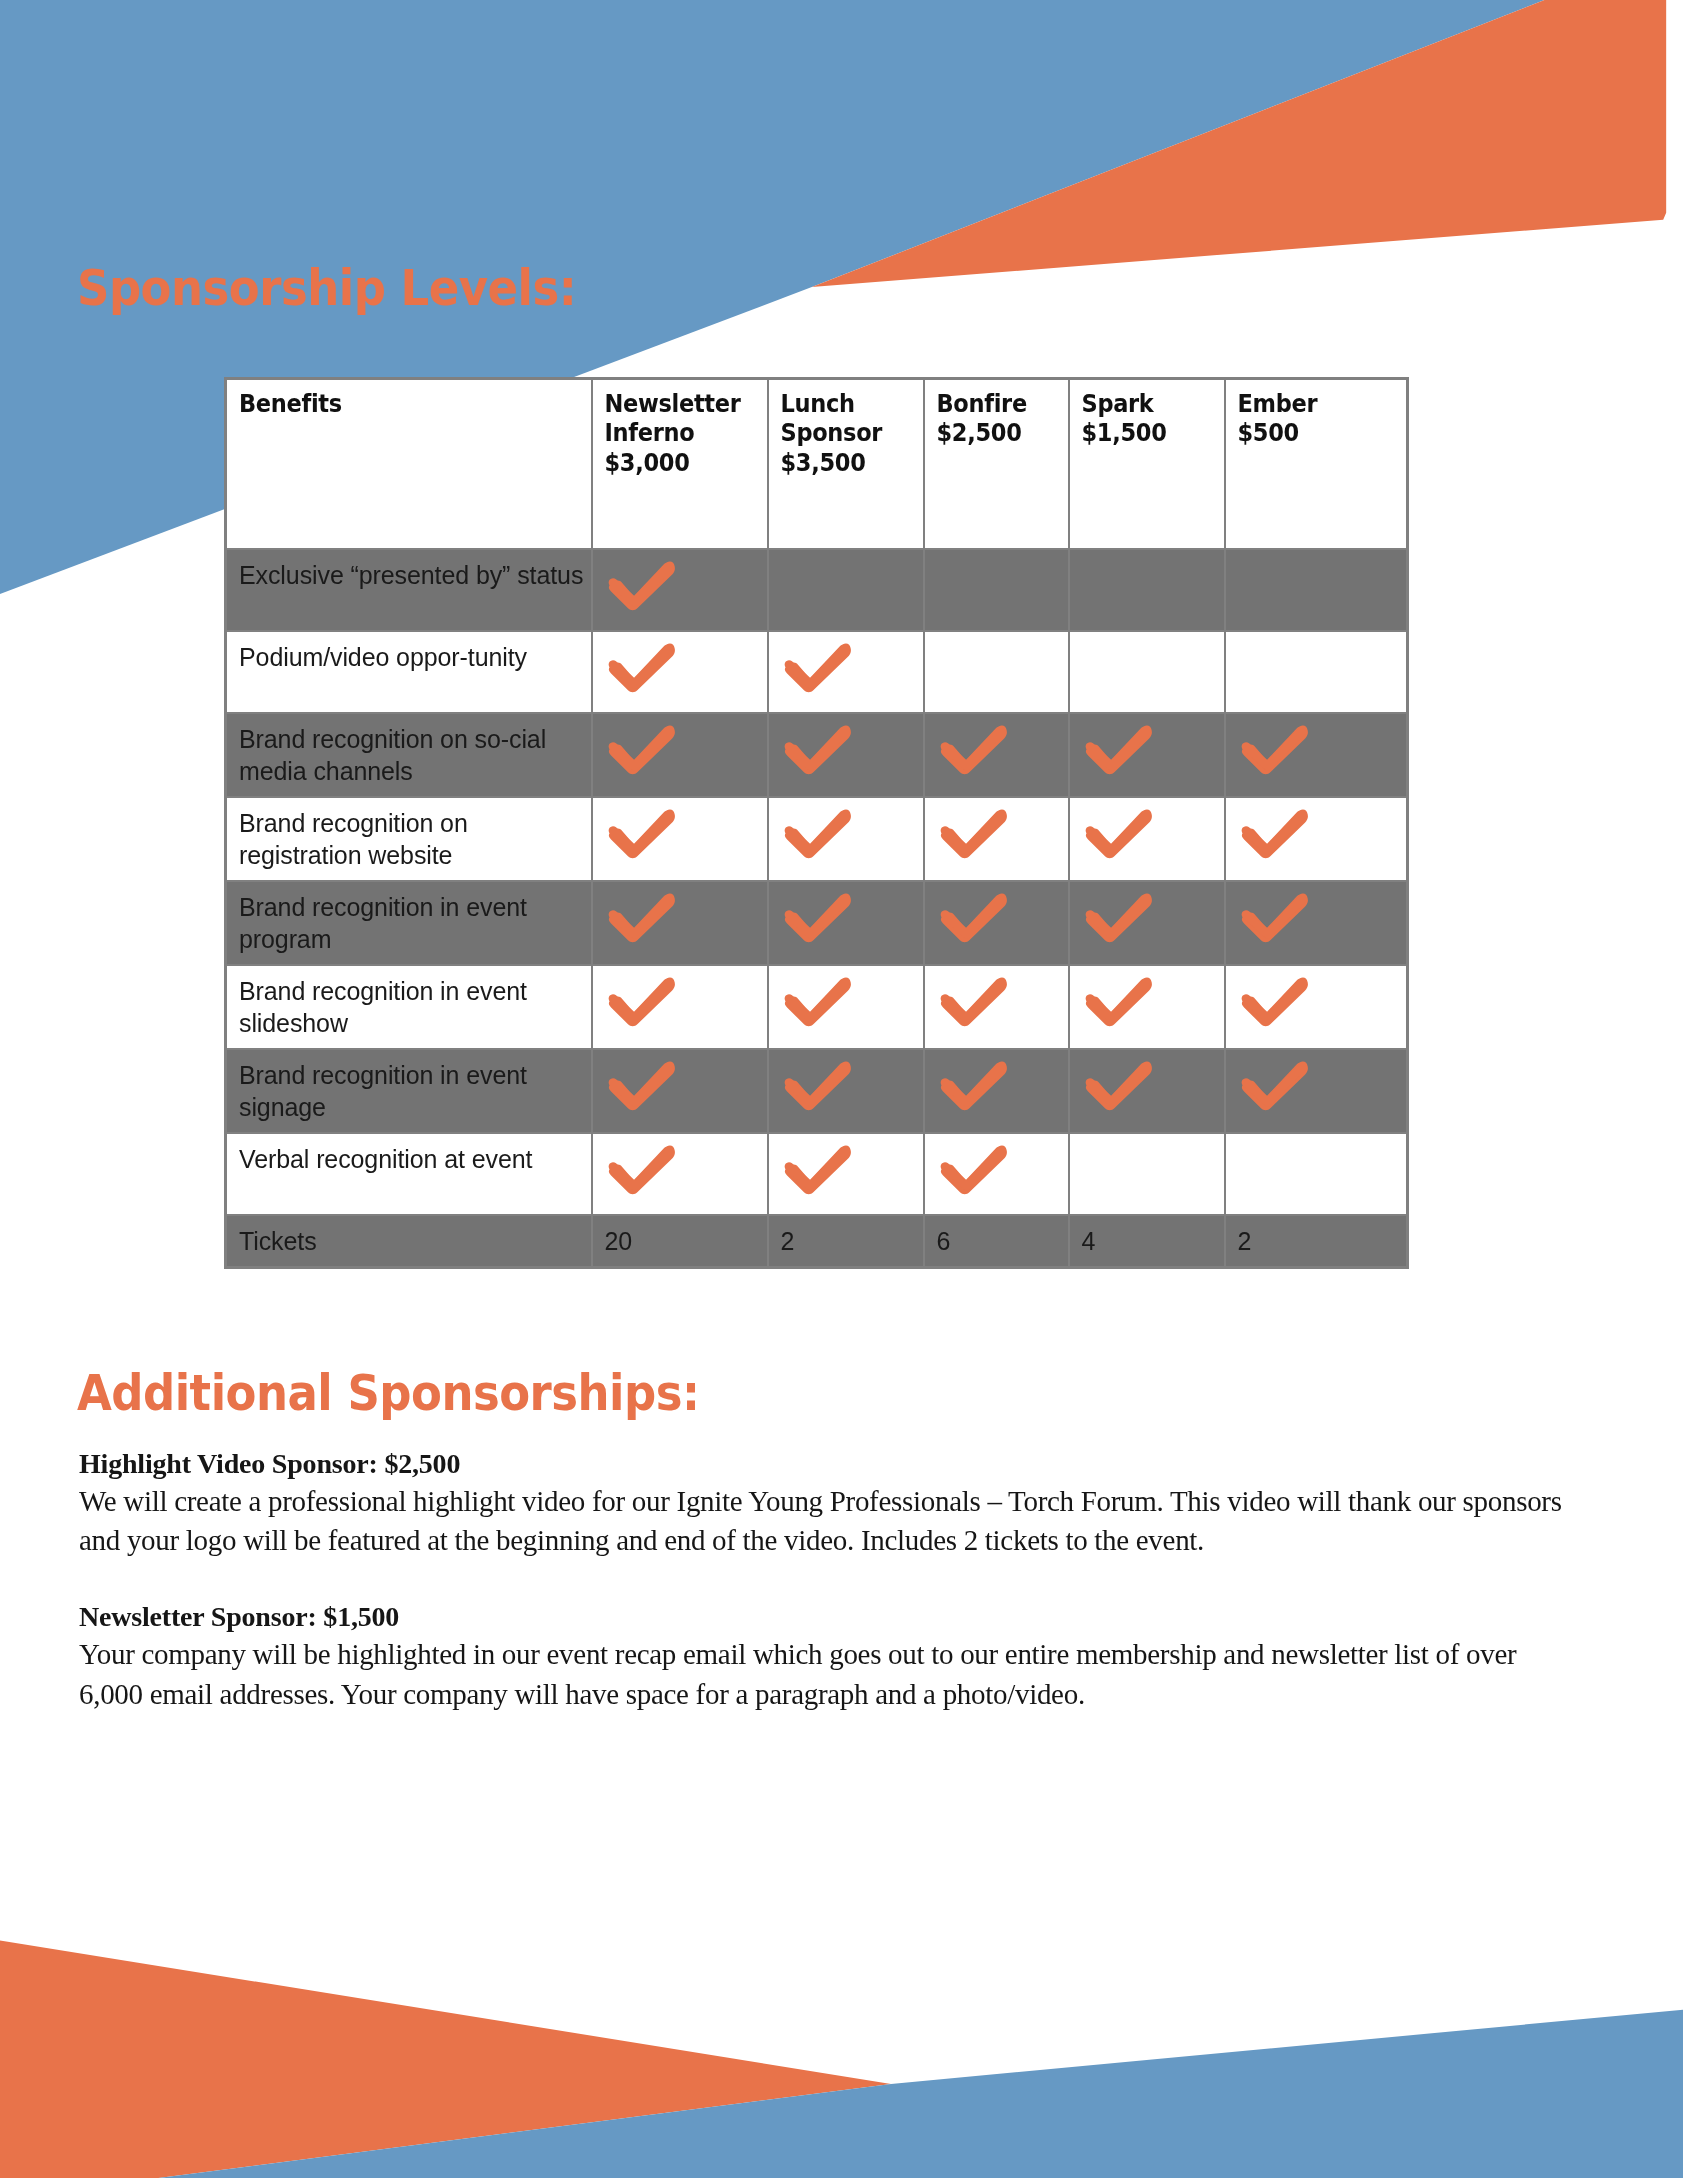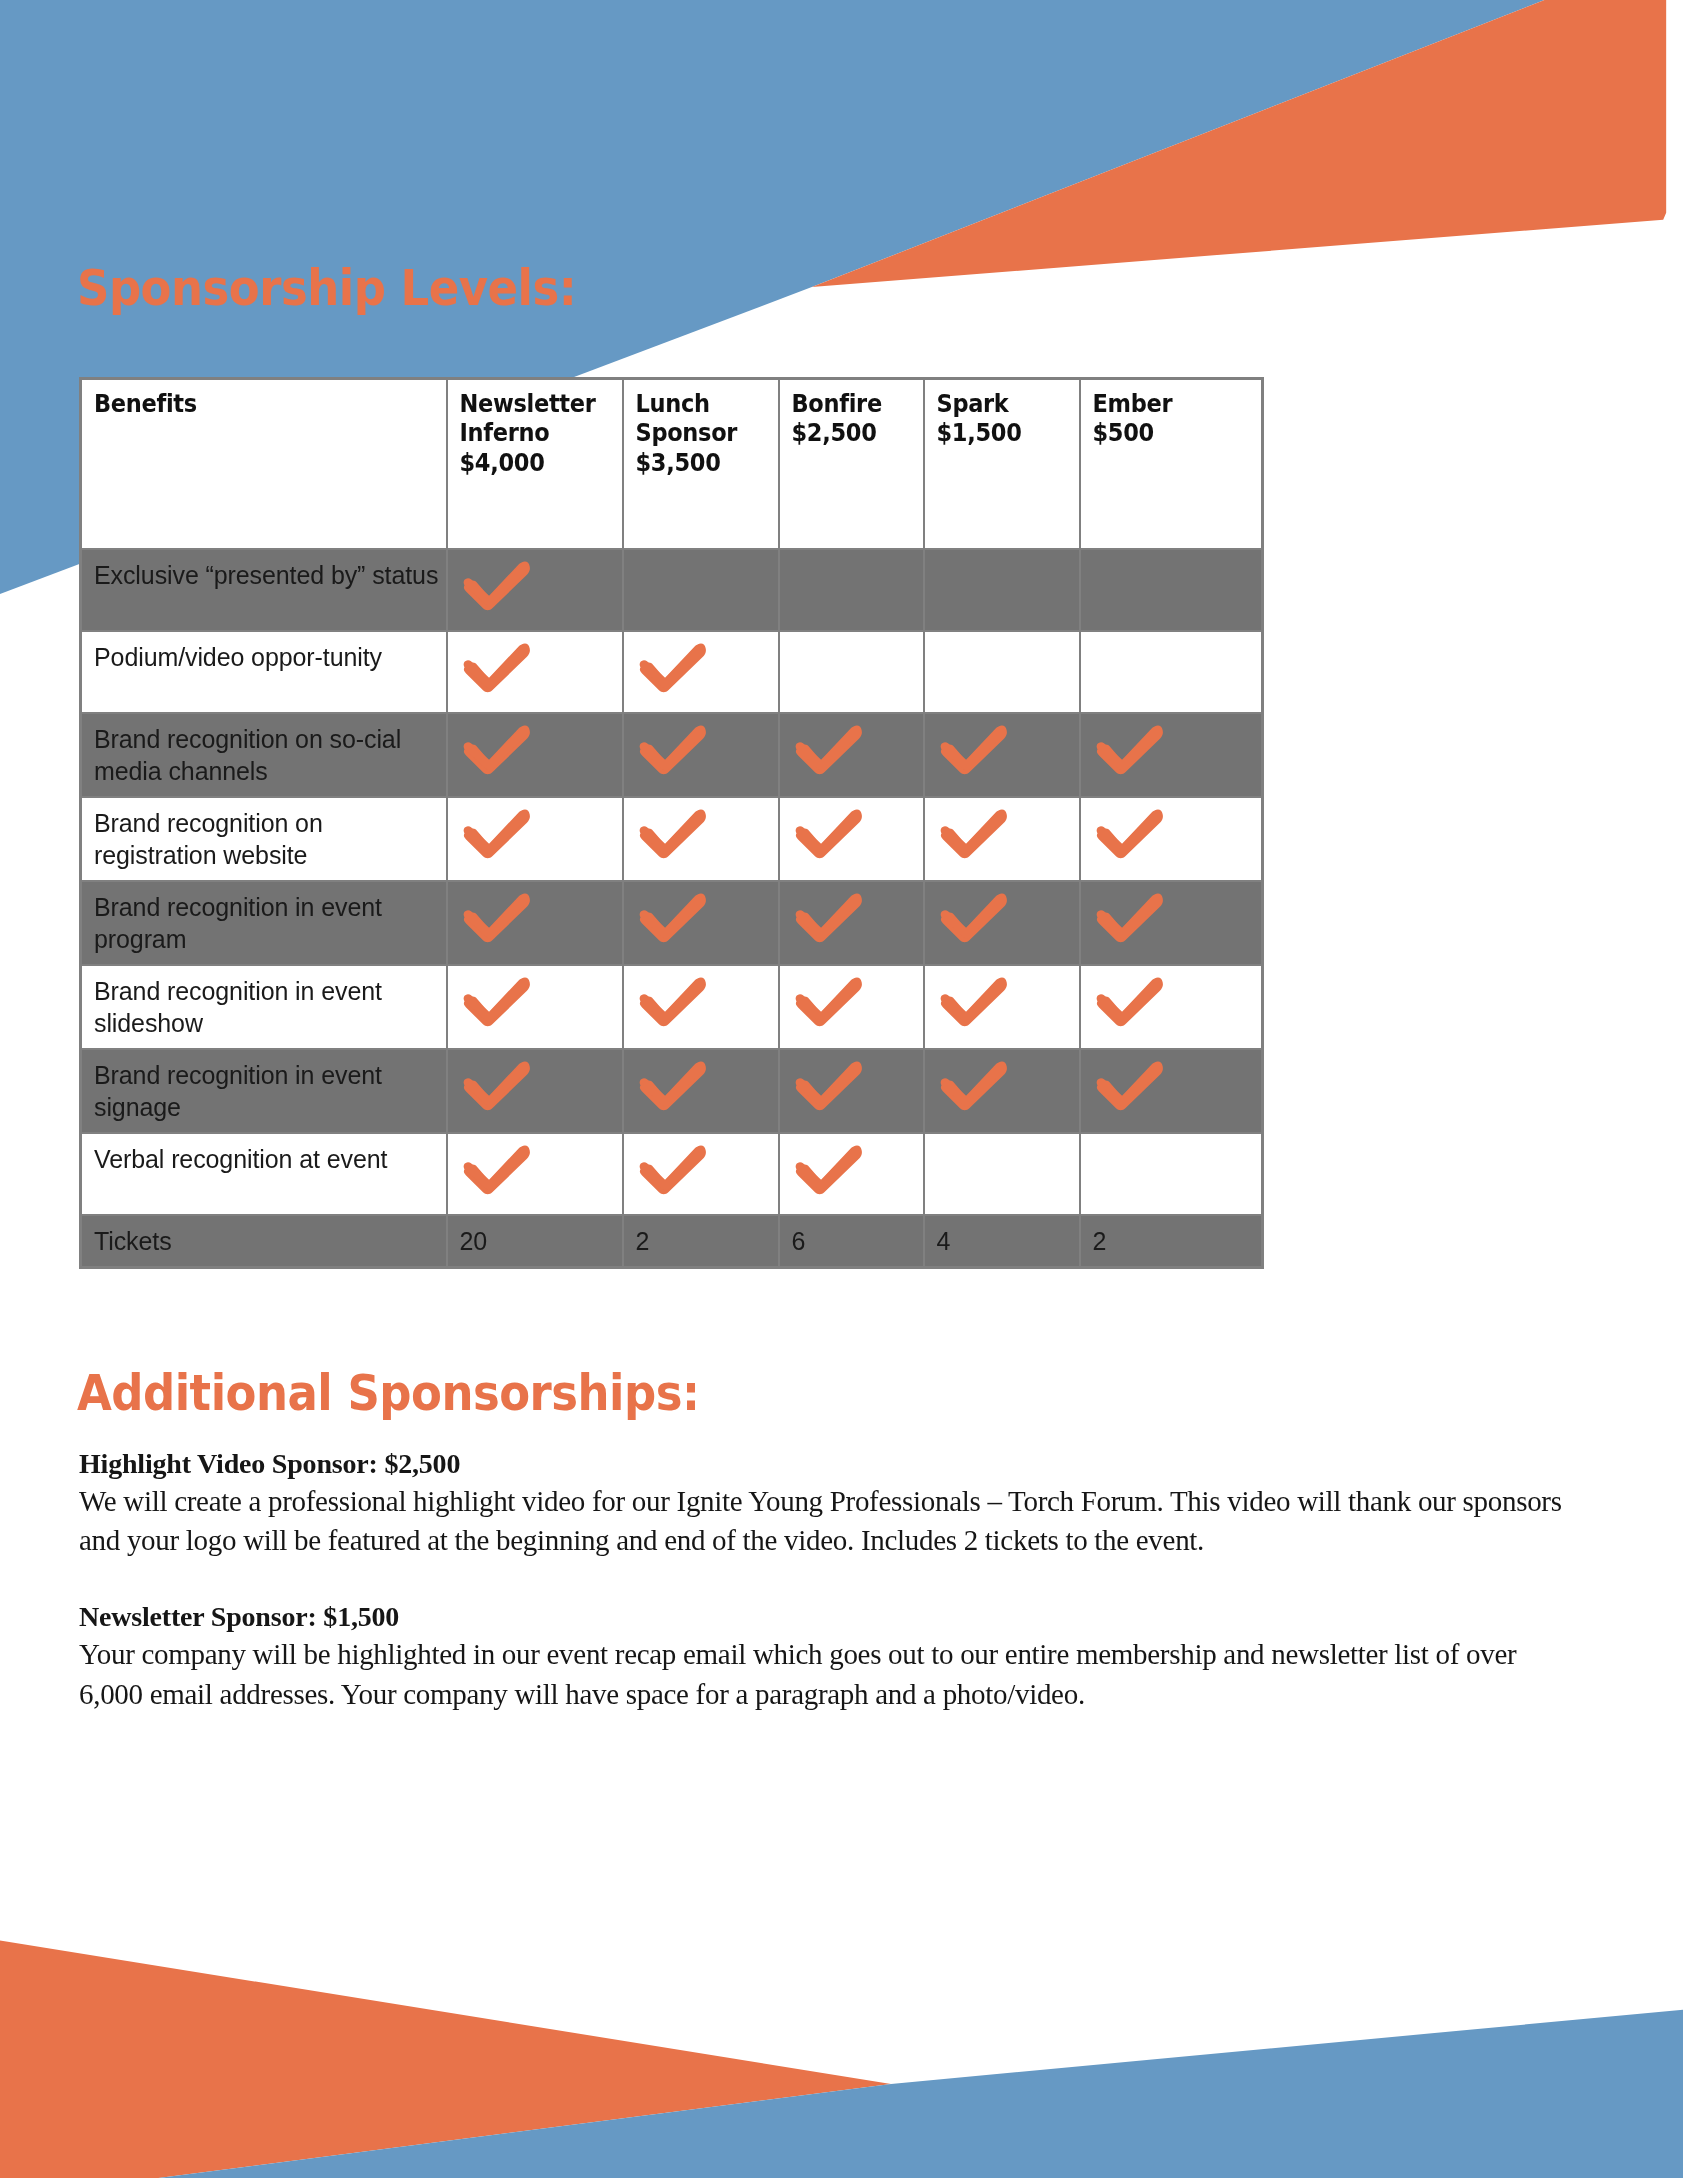--- a/index.html
+++ b/index.html
@@ -35,20 +35,21 @@
     font-family: "DejaVu Sans", sans-serif;
     font-stretch: condensed;
   }
 
   #title-sponsorship-levels { margin-top: 259px; margin-left: -2px; }
   #title-additional { margin-top: 95px; margin-left: -2px; }
 
   
   .table-wrap {
     margin-top: 60px;
+    margin-left: 145px;
     width: 1183px;
   }
 
   table.levels {
     border-collapse: collapse;
     width: 100%;
     table-layout: fixed;
     border: 3px solid #808080;
   }
 
@@ -153,21 +154,21 @@
           <col class="c-lvl5">
       </colgroup>
       <thead>
         <tr>
           <th>
             <span>Benefits</span>
           </th>
           <th>
             <span>Newsletter</span><br>
             <span>Inferno</span><br>
-            <span>$4,000</span>
+            <span>$3,000</span>
           </th>
           <th>
             <span>Lunch</span><br>
             <span>Sponsor</span><br>
             <span>$3,500</span>
           </th>
           <th>
             <span>Bonfire</span><br>
             <span>$2,500</span>
           </th>

